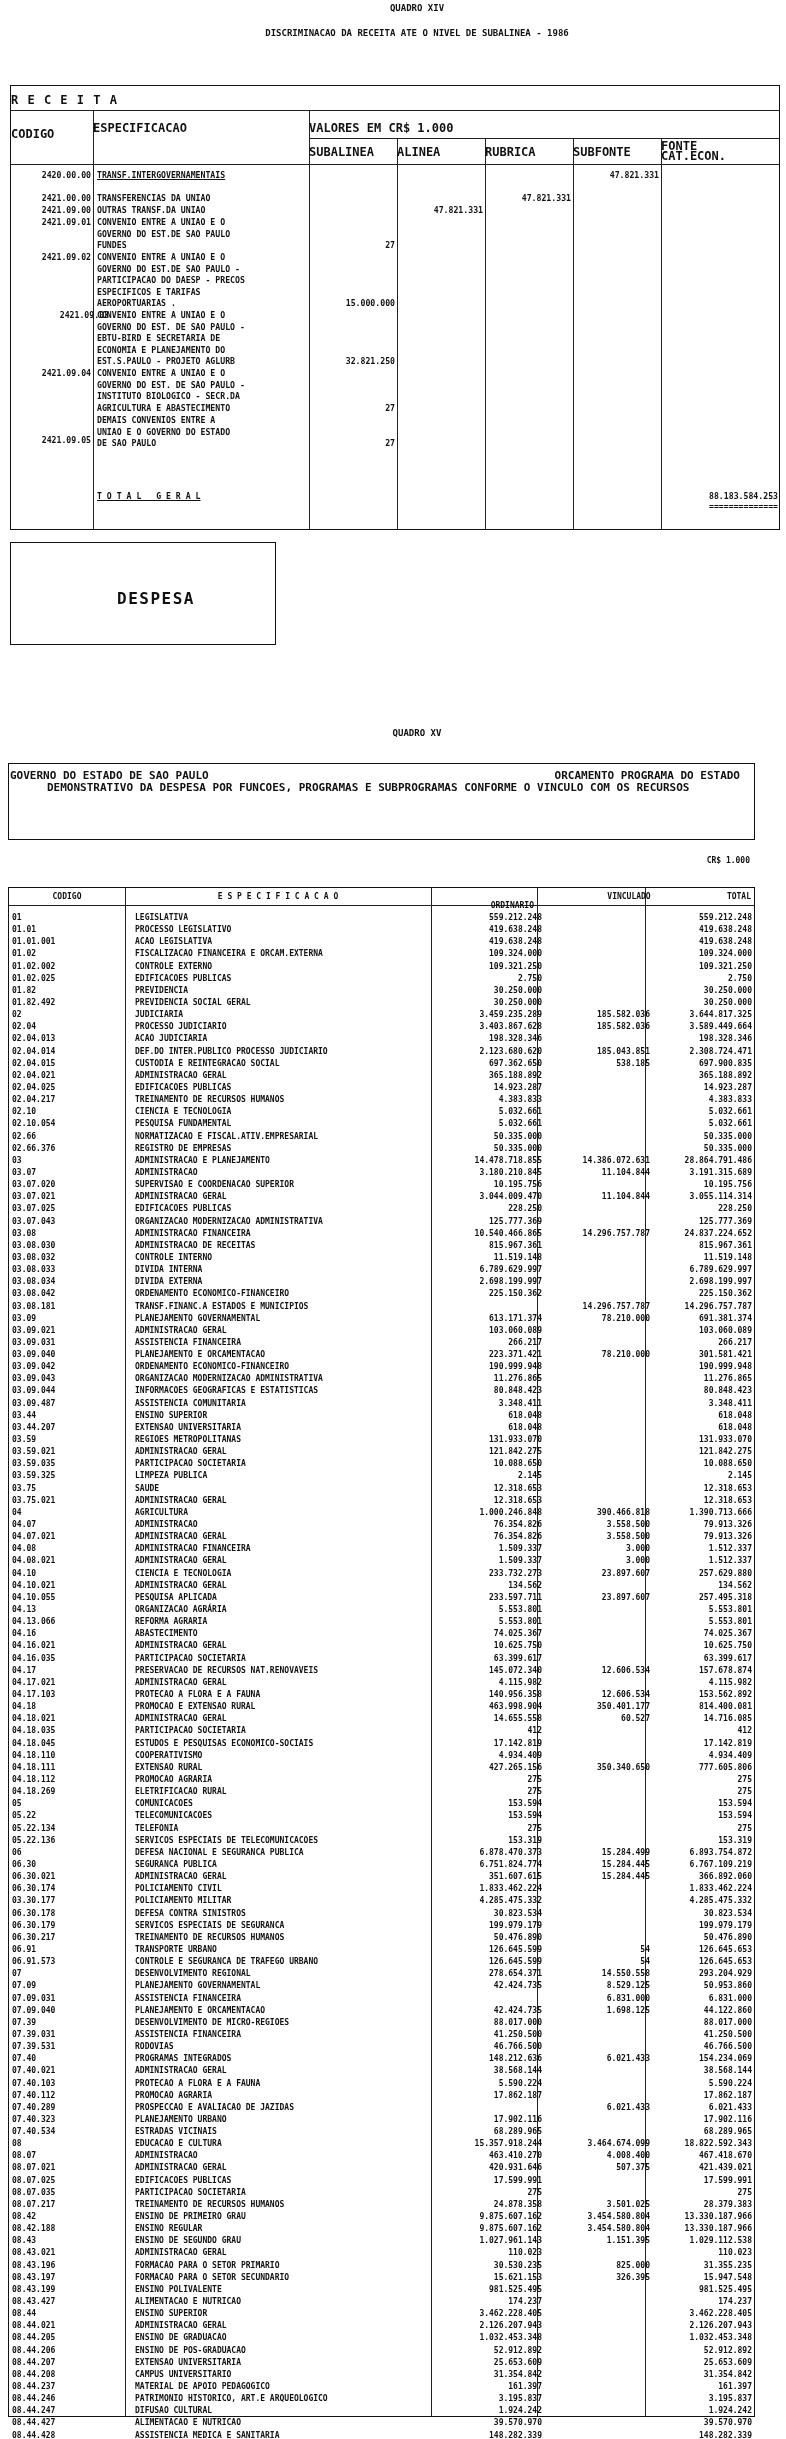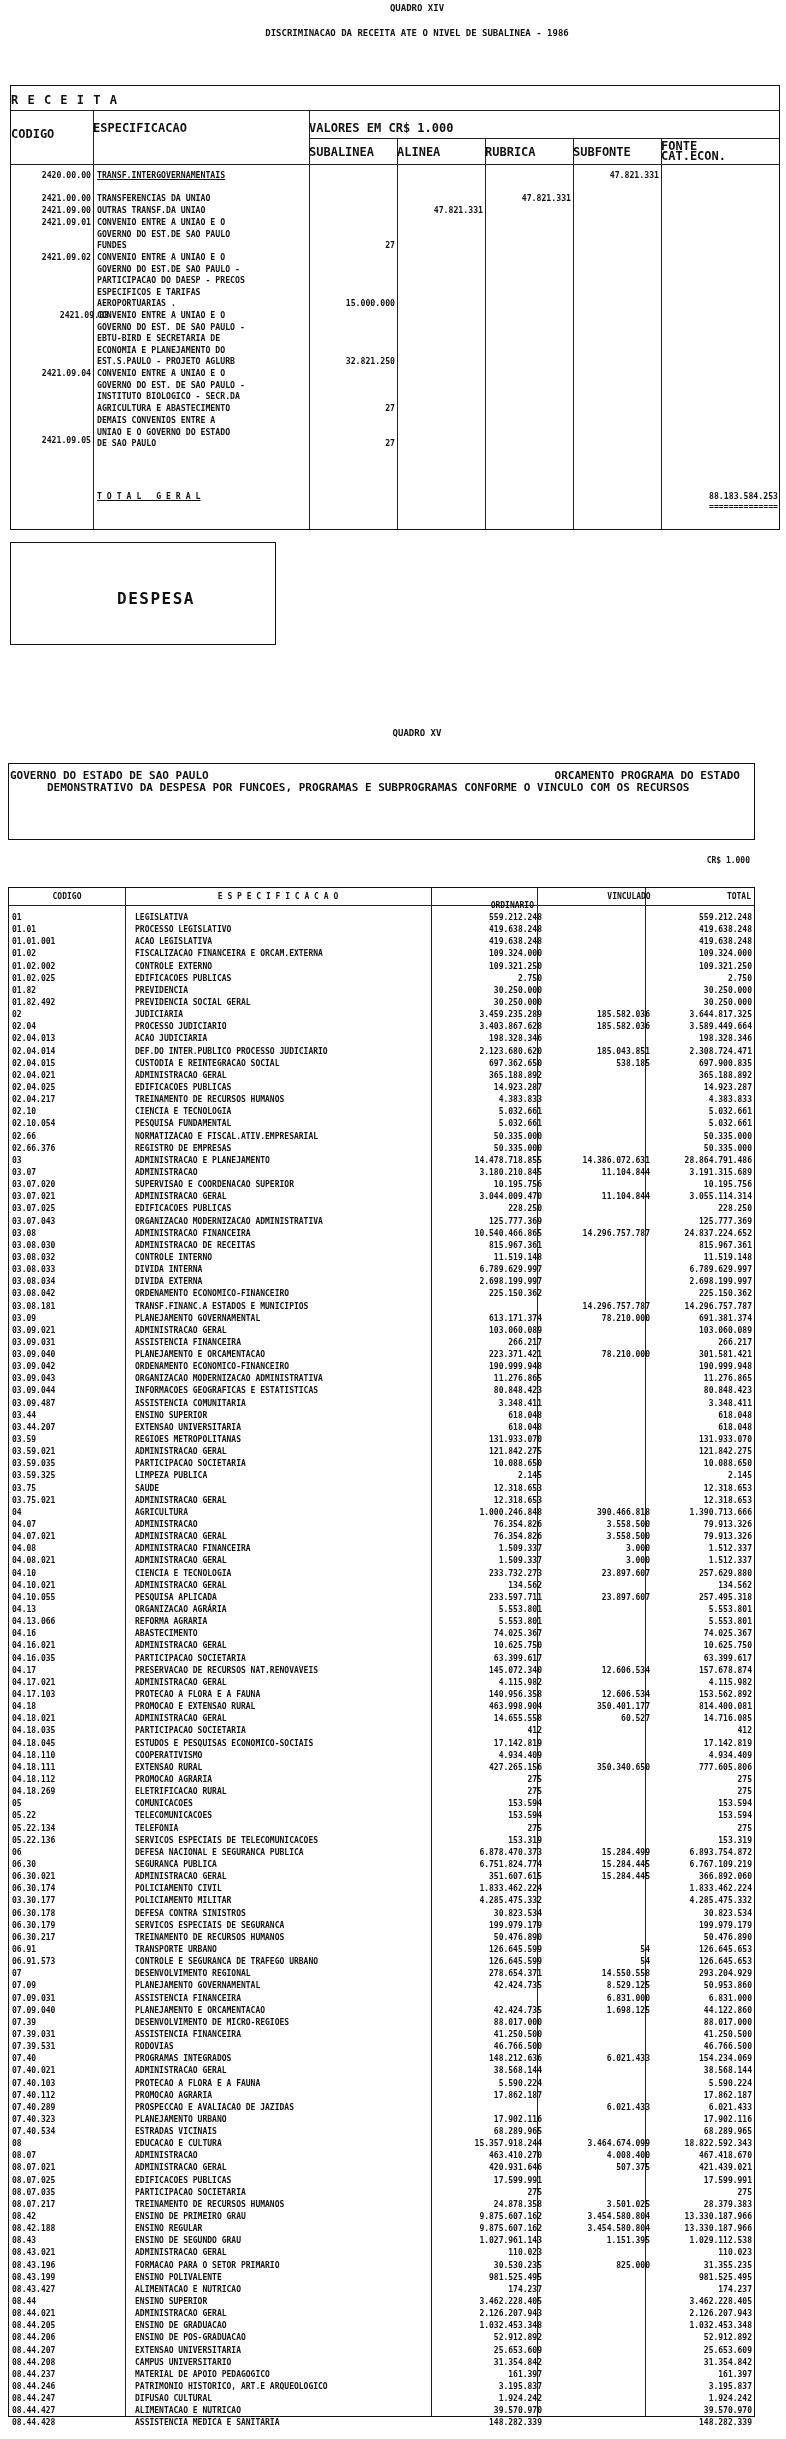--- a/index.html
+++ b/index.html
@@ -915,20 +915,27 @@
         <span class="c-tot">110.023</span>
       </div>
       <div class="row">
         <span class="c-code">08.43.196</span>
         <span class="c-spec">FORMACAO PARA O SETOR PRIMARIO</span>
         <span class="c-ord">30.530.235</span>
         <span class="c-vin">825.000</span>
         <span class="c-tot">31.355.235</span>
       </div>
       <div class="row">
+        <span class="c-code">08.43.197</span>
+        <span class="c-spec">FORMACAO PARA O SETOR SECUNDARIO</span>
+        <span class="c-ord">15.621.153</span>
+        <span class="c-vin">326.395</span>
+        <span class="c-tot">15.947.548</span>
+      </div>
+      <div class="row">
         <span class="c-code">08.43.199</span>
         <span class="c-spec">ENSINO POLIVALENTE</span>
         <span class="c-ord">981.525.495</span>
         <span class="c-vin"></span>
         <span class="c-tot">981.525.495</span>
       </div>
       <div class="row">
         <span class="c-code">08.43.427</span>
         <span class="c-spec">ALIMENTACAO E NUTRICAO</span>
         <span class="c-ord">174.237</span>

